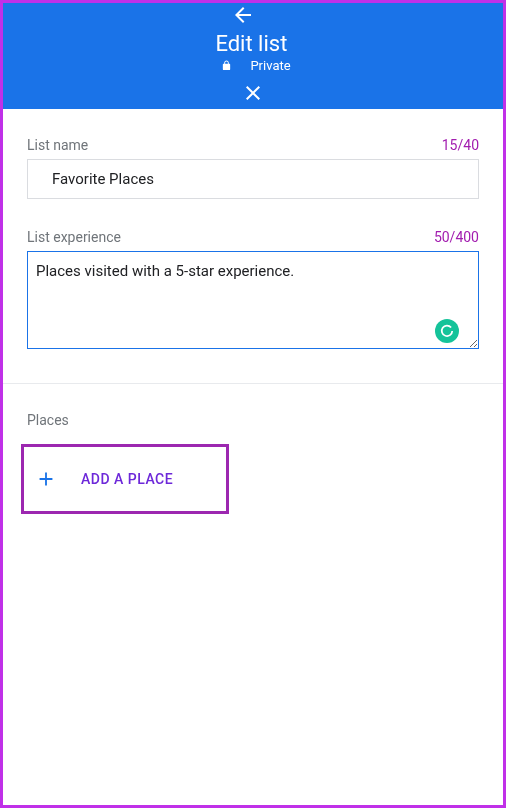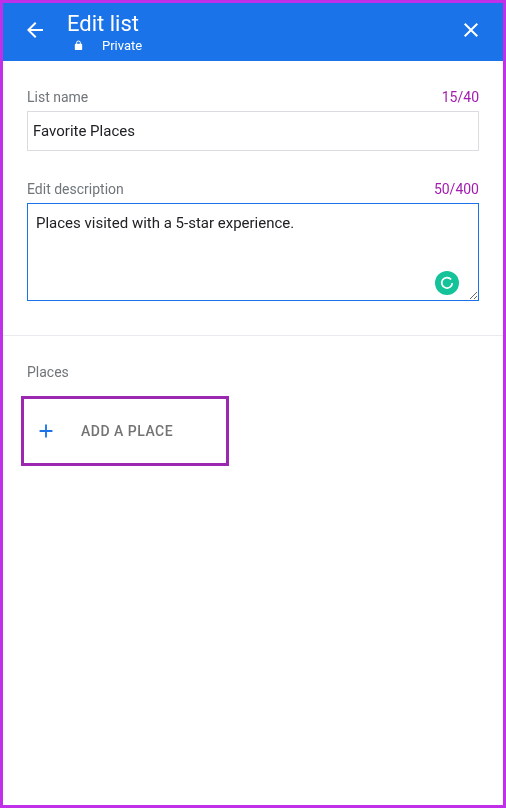--- a/index.html
+++ b/index.html
@@ -12,25 +12,26 @@
     body {
       width: 506px;
       height: 808px;
       background: #fff;
       border: 3px solid #c030e8;
       position: relative;
     }
     
     .header {
       background: #1a73e8;
-      height: 58px;
+      height: 106px;
       display: flex;
       align-items: center;
       padding: 0 20px;
       position: relative;
+      flex-direction: column;
     }
     
     .back-btn {
       color: #fff;
       cursor: pointer;
       padding-right: 20px;
     }
     
     .header-title-wrap {
       flex: 1;
@@ -76,21 +77,21 @@
     }
     
     .field-count {
       color: #a21caf;
       font-size: 14px;
     }
     
     .text-input {
       width: 100%;
       border: 1px solid #dadce0;
-      padding: 10px 5px;
+      padding: 10px 24px;
       font-size: 15px;
       color: #202124;
       font-family: inherit;
       outline: none;
     }
     
     .textarea-wrap {
       position: relative;
       margin-top: 2px;
     }
@@ -150,21 +151,21 @@
       padding: 18px 24px 18px 8px;
       cursor: pointer;
       min-width: 196px;
     }
     
     .plus-icon {
       color: #1a73e8;
     }
     
     .add-place-text {
-      color: #737373;
+      color: #6d28d9;
       font-size: 14px;
       font-weight: 500;
       letter-spacing: 0.5px;
     }
   </style>
 </head>
 <body>
 
 <div class="header">
   <div class="back-btn">
@@ -192,21 +193,21 @@
   
   <div class="field-row">
     <span class="field-label">List name</span>
     <span class="field-count">15/40</span>
   </div>
   <input type="text" class="text-input" value="Favorite Places" style="">
   
   <div class="section-gap"></div>
   
   <div class="field-row">
-    <span class="field-label">Edit description</span>
+    <span class="field-label">List experience</span>
     <span class="field-count">50/400</span>
   </div>
   <div class="textarea-wrap">
     <textarea class="textarea" style="">Places visited with a 5-star experience.</textarea>
     <div class="grammarly-badge">
       <svg width="14" height="14" viewBox="0 0 24 24" fill="none" stroke="white" stroke-width="3">
         <path d="M 19 6 A 9 9 0 1 0 21 12"></path>
       </svg>
     </div>
   </div>

